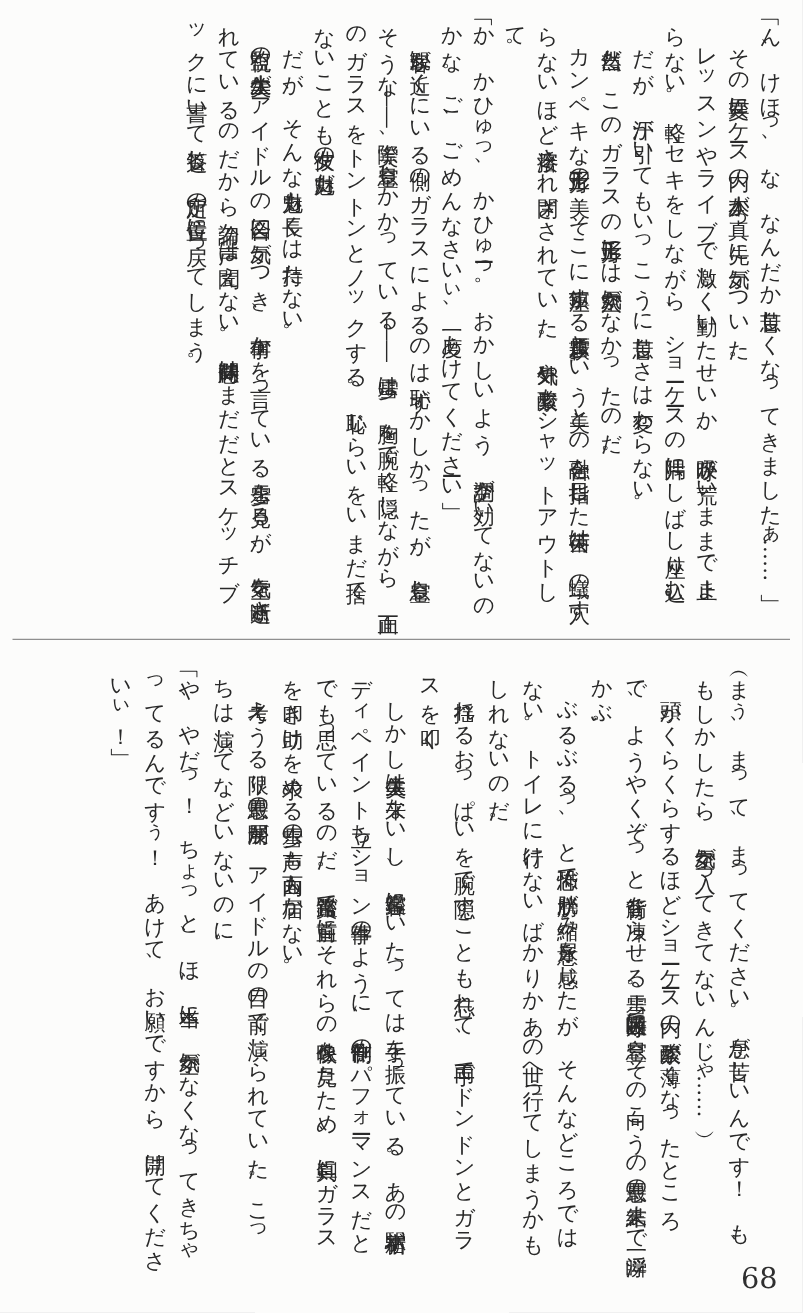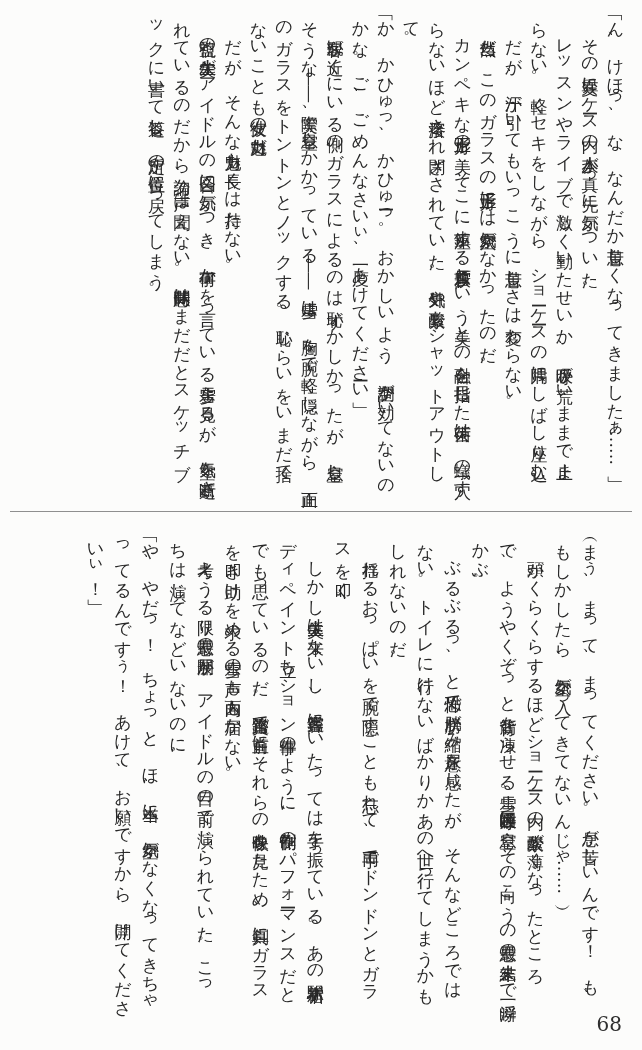--- a/index.html
+++ b/index.html
@@ -46,21 +46,21 @@
     top: 511px;
     left: 10px;
     right: 10px;
     height: 1px;
     background: #8f8f8f;
   }
   .page-number {
     position: absolute;
     right: 20px;
     bottom: 14px;
-    font-size: 20px;
+    font-size: 23px;
     color: #2f2f2f;
     font-family: "DejaVu Serif", "Liberation Serif", serif;
   }
 </style>
 </head>
 <body>
 
 <div class="page">
 
   <div class="vblock block-top">

